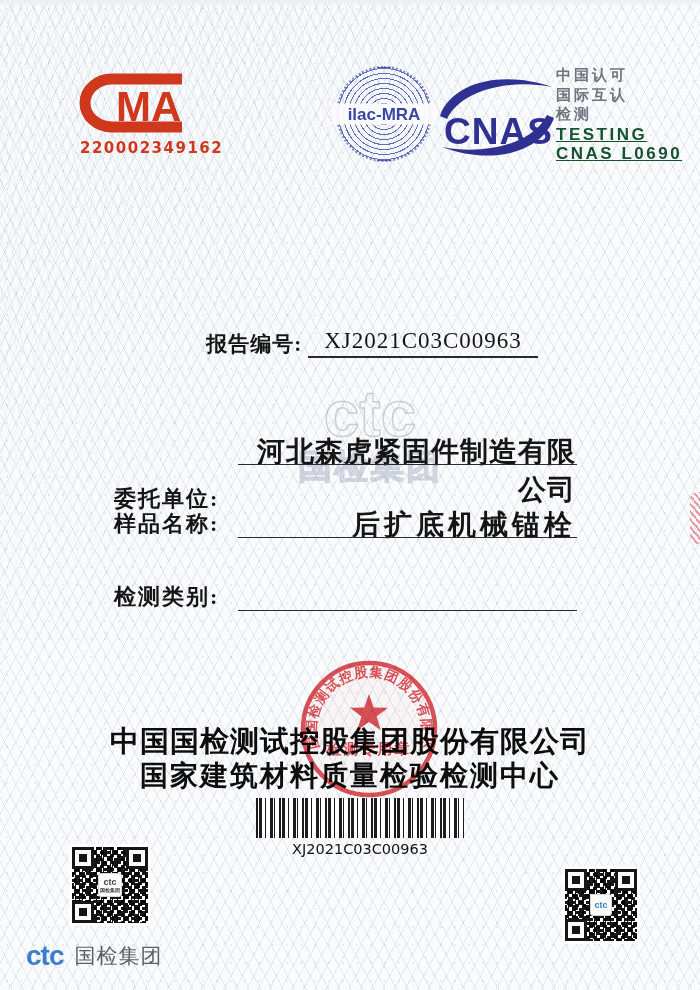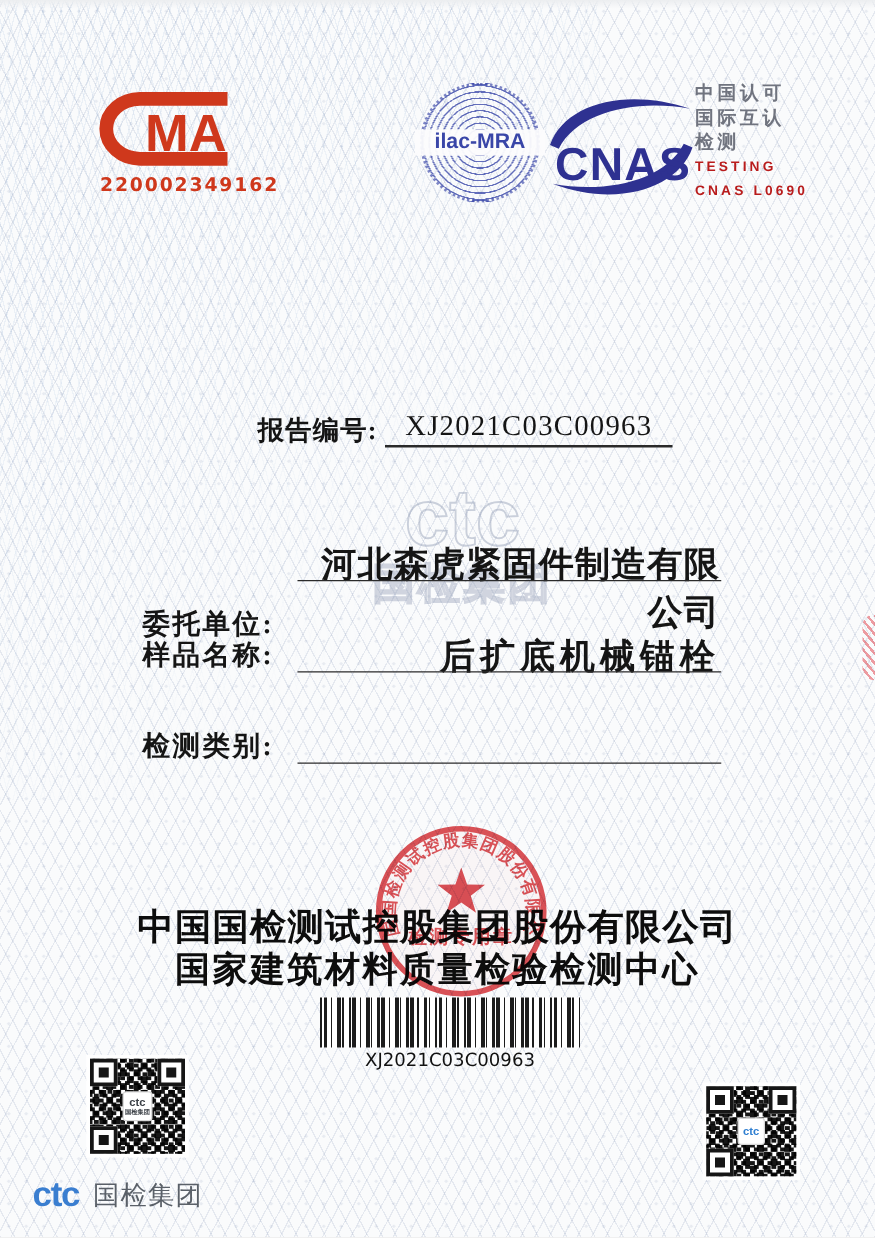--- a/index.html
+++ b/index.html
@@ -32,30 +32,30 @@
 
   
   .cma-num{left:80px;top:139px;font-family:"DejaVu Sans",sans-serif;font-weight:bold;
     font-size:15px;letter-spacing:1.5px;color:#cf381c;z-index:2;}
 
   
   .ilac{left:336px;top:66px;width:96px;height:96px;border-radius:50%;z-index:2;
     background:repeating-radial-gradient(circle at 50% 50%, rgba(57,70,168,.78) 0 1px, rgba(255,255,255,0) 1px 5px);
     border:2px dotted rgba(57,70,168,.65);box-sizing:border-box;}
   .ilac-band{position:absolute;left:-6px;right:-6px;top:50%;height:21px;transform:translateY(-50%);
-    background:rgba(252,252,253,.95);display:flex;align-items:flex-start;justify-content:center;}
+    background:rgba(252,252,253,.95);display:flex;align-items:center;justify-content:center;}
   .ilac-band span{font-family:"Liberation Sans",sans-serif;font-weight:bold;font-size:17px;color:#3946a8;}
 
   
   .cnas{left:436px;top:74px;z-index:2;}
 
   
   .accr{left:556px;top:66px;z-index:2;line-height:19.5px;}
   .accr .zh{font-size:15px;letter-spacing:3px;color:#70747f;font-weight:bold;}
-  .accr .en{font-family:"Liberation Sans",sans-serif;font-weight:bold;font-size:11px;letter-spacing:2.5px;color:#b91c1c;}
+  .accr .en{font-family:"Liberation Sans",sans-serif;font-weight:bold;font-size:17px;letter-spacing:2.5px;color:#14532d;text-decoration:underline;}
 
   
   .title{left:0;top:216px;width:700px;text-align:center;font-size:50px;font-weight:bold;
     letter-spacing:54px;text-indent:54px;color:#161616;z-index:2;}
 
   
   .report-row{left:0;top:328px;width:700px;display:flex;justify-content:center;align-items:flex-end;z-index:2;padding-left:22px;}
   .report-label{font-size:21px;font-weight:bold;letter-spacing:1px;}
   .report-value{font-size:23px;letter-spacing:1px;border-bottom:2px solid #2a2a2a;padding:0 16px 2px 16px;margin-left:6px;}
 

